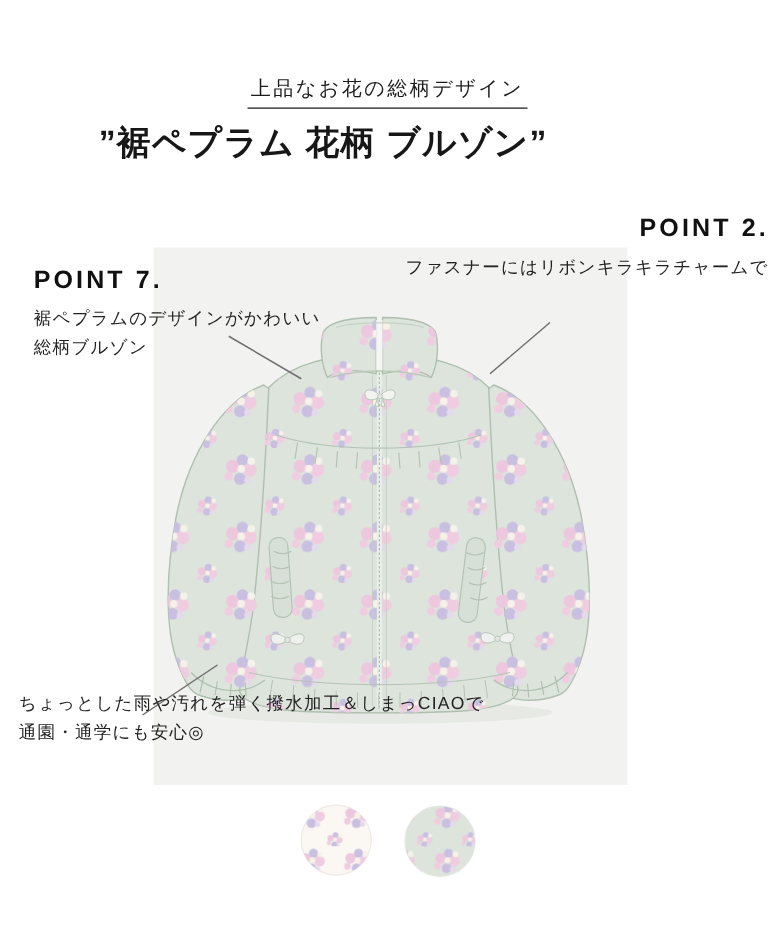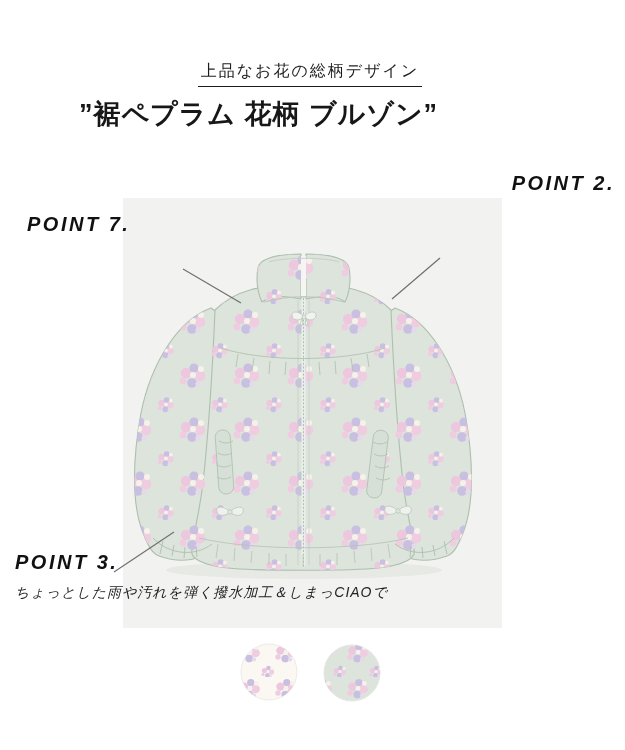--- a/index.html
+++ b/index.html
@@ -17,21 +17,21 @@
   }
   .title-wrap{position:absolute;top:96px;left:0;width:517px;text-align:center;}
   .title{font-size:27px;font-weight:700;letter-spacing:1px;color:#171717;}
 
   .photo{
     position:absolute;left:123px;top:198px;width:379px;height:430px;
     background:#f2f3f0;z-index:1;
   }
   .photo svg{display:block;}
 
-  .callout{position:absolute;z-index:3;font-style:italic;}
+  .callout{position:absolute;z-index:3;}
   .callout h3{
     margin:0 0 7px 0;font-size:20px;font-weight:700;letter-spacing:2.5px;color:#111;
   }
   .callout .body{font-size:14px;line-height:23px;letter-spacing:1px;color:#222;}
   #point1{left:27px;top:213px;}
   #point2{right:10px;top:172px;text-align:right;}
   #point3{left:15px;top:551px;}
 
   #pointer-lines{position:absolute;left:0;top:0;z-index:2;pointer-events:none;}
   #swatches{position:absolute;left:238px;top:641px;z-index:1;}
@@ -141,32 +141,37 @@
 
     <g stroke="#b5c3b5" fill="none" stroke-width="0.8">
       <path d="M76,340 C130,353 232,353 285,340"></path>
       <path d="M95,346 l-2,14 M112,350 l-1,13 M129,353 l-1,12 M146,355 l0,12 M163,356 l0,12 M180,357 l0,12 M197,356 l0,12 M214,355 l0,12 M231,353 l1,12 M248,350 l1,13 M265,346 l2,14"></path>
     </g>
   </svg>
 </div>
 
 <div class="callout" id="point1">
   <h3>POINT 7.</h3>
+  <div class="body">
+    <div>裾ペプラムのデザインがかわいい</div>
+    <div>総柄ブルゾン</div>
+  </div>
 </div>
 
 <div class="callout" id="point2">
   <h3>POINT 2.</h3>
   <div class="body">
+    <div>ファスナーにはリボンキラキラチャームで</div>
   </div>
 </div>
 
 <div class="callout" id="point3">
-  <h3>POINT 3.</h3>
   <div class="body">
     <div>ちょっとした雨や汚れを弾く撥水加工＆しまっCIAOで</div>
+    <div>通園・通学にも安心◎</div>
   </div>
 </div>
 
 <svg id="pointer-lines" width="625" height="750">
   <line x1="183" y1="269" x2="241" y2="303" stroke="#6f6f6f" stroke-width="1.2"></line>
   <line x1="440" y1="258" x2="392" y2="299" stroke="#6f6f6f" stroke-width="1.2"></line>
   <line x1="114" y1="572" x2="174" y2="532" stroke="#6f6f6f" stroke-width="1.2"></line>
 </svg>
 
 <svg id="swatches" width="150" height="66">

